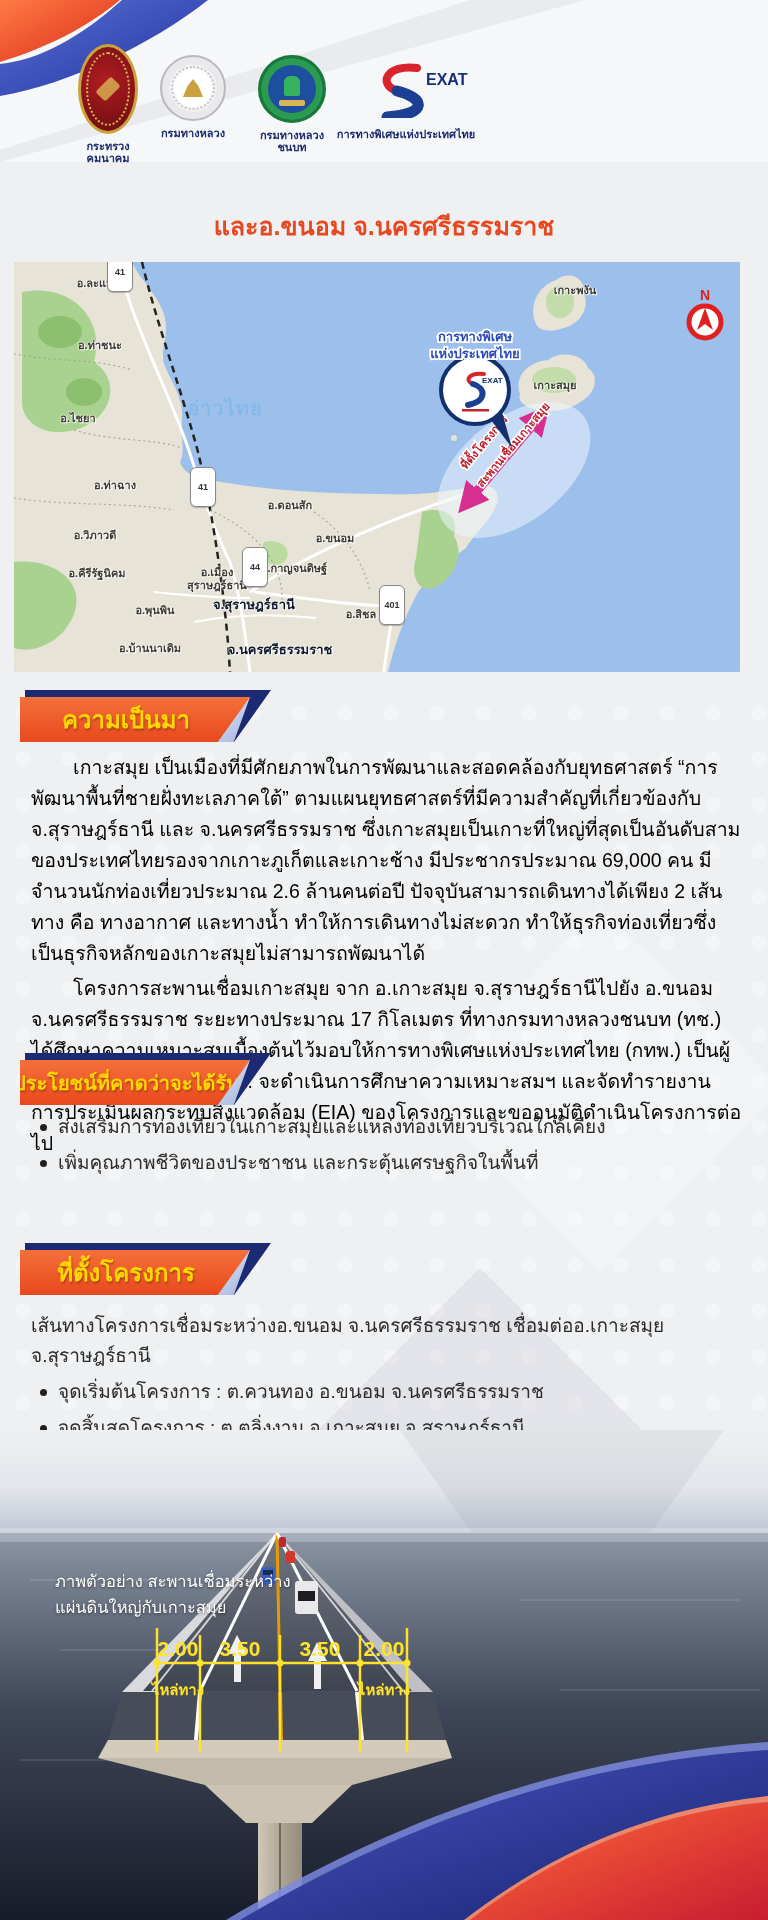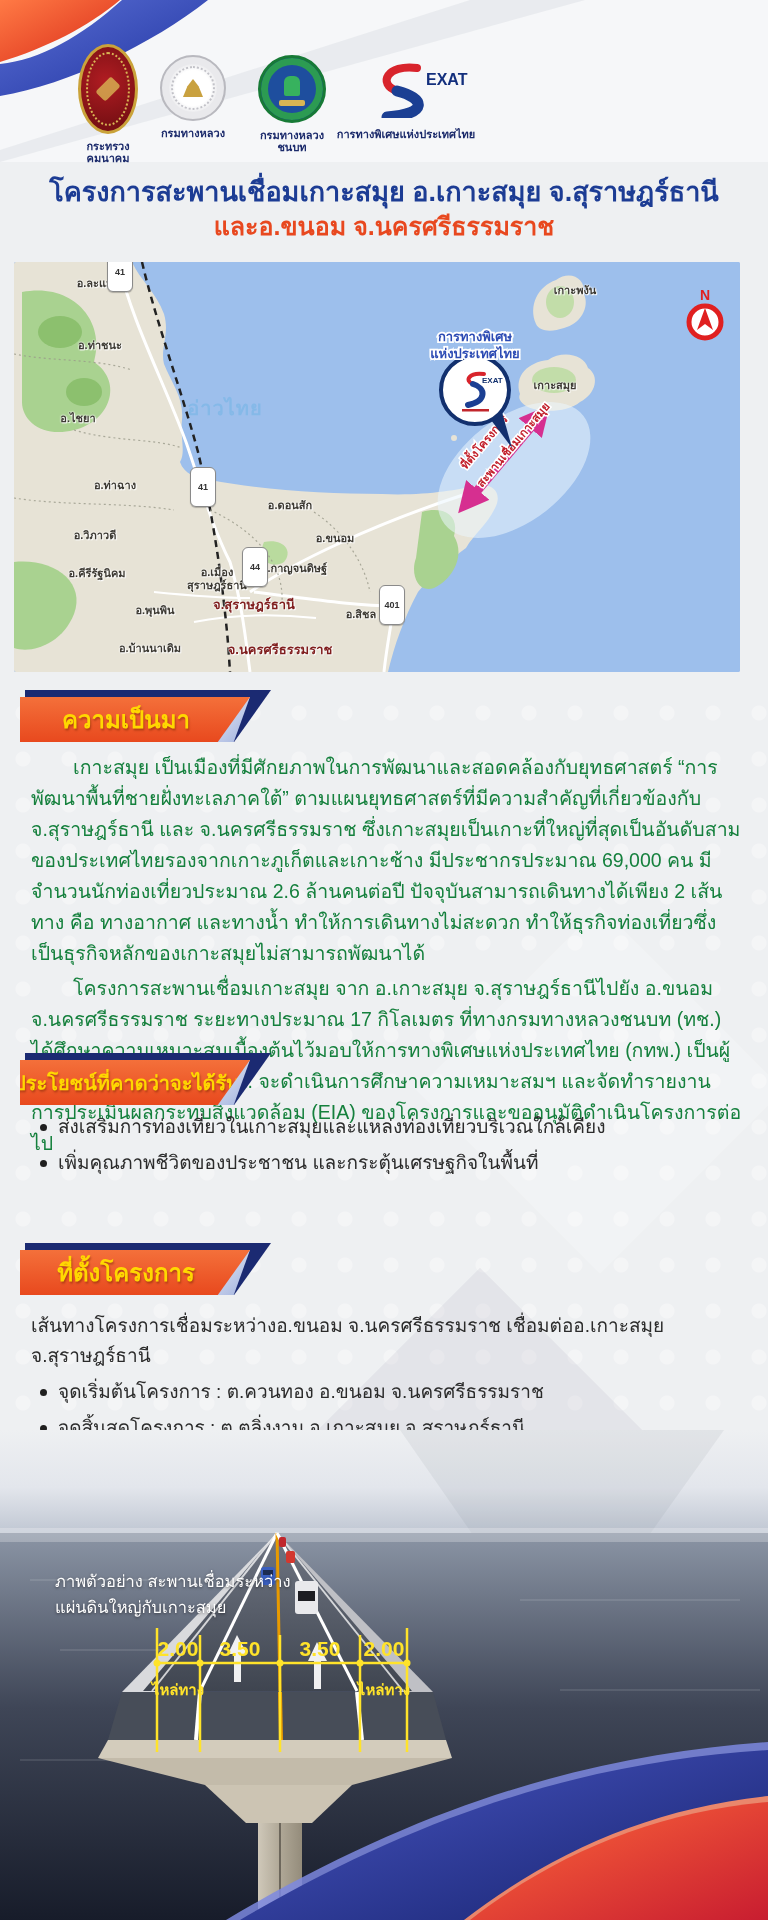--- a/index.html
+++ b/index.html
@@ -21,34 +21,34 @@
   .seal-drr{width:62px;height:62px;border-radius:50%;background:#1e4e9e;border:3px solid #177a36;box-shadow:inset 0 0 0 7px #2c9b52;}
   .seal-drr .fig{position:absolute;left:50%;top:45%;width:16px;height:20px;transform:translate(-50%,-50%);background:#37b25e;border-radius:6px 6px 2px 2px;}
   .seal-drr .base{position:absolute;left:50%;top:68%;width:26px;height:6px;transform:translate(-50%,0);background:#d9b554;border-radius:2px;}
   
   .title1{position:absolute;left:0;top:170px;width:768px;text-align:center;font-size:27px;font-weight:bold;color:#1c3c94;}
   .title2{position:absolute;left:0;top:206px;width:768px;text-align:center;font-size:25px;font-weight:bold;color:#e8481f;}
   
   .map{position:absolute;left:14px;top:262px;width:726px;height:410px;background:#9dbfec;border-radius:2px;overflow:hidden;}
   .maplabel{position:absolute;transform:translate(-50%,-50%);font-size:11px;font-weight:bold;color:#3d3a33;white-space:pre-line;text-align:center;line-height:1.15;
     text-shadow:0 0 2px #fff,0 0 2px #fff,1px 1px 1px #fff;}
-  .maplabel.prov{color:#7f1d1d;font-size:13px;}
+  .maplabel.prov{color:#0f172a;font-size:13px;}
   .maplabel.gulf{color:#85b9e8;font-size:20px;letter-spacing:1px;text-shadow:none;font-weight:bold;}
   .badge{position:absolute;transform:translate(-50%,-50%);min-width:20px;height:14px;padding:12px 2px;background:#fff;border:1.5px solid #8a8a8a;border-radius:6px;
     font-size:9px;font-weight:bold;color:#333;line-height:14px;text-align:center;box-shadow:0 1px 1px rgba(0,0,0,.25);}
   
   .banner{position:absolute;left:20px;width:252px;height:48px;}
   .banner .back{position:absolute;left:5px;top:0;width:246px;height:52px;background:#1b2a72;clip-path:polygon(0 0,100% 0,85% 100%,0 100%);}
   .banner .accent{position:absolute;left:172px;top:7px;width:58px;height:45px;background:linear-gradient(135deg,#ffffff,#9fb0dd);clip-path:polygon(28% 0,100% 0,72% 100%,0 100%);}
   .banner .front{position:absolute;left:0;top:7px;width:230px;height:45px;background:linear-gradient(180deg,#f4703a,#e8491e);
     clip-path:polygon(0 0,100% 0,86% 100%,0 100%);display:flex;align-items:center;justify-content:center;}
   .banner .front span{font-size:24px;font-weight:bold;color:#ffd800;padding-right:18px;text-shadow:1px 2px 2px rgba(110,35,0,.45);white-space:nowrap;}
   .banner.b2 .front span{font-size:20px;}
   
-  .paras{position:absolute;left:31px;top:752px;width:712px;font-size:19.5px;line-height:31px;color:#15803d;}
+  .paras{position:absolute;left:31px;top:752px;width:712px;font-size:19.5px;line-height:31px;color:#000000;}
   .paras p{margin:0 0 4px 0;text-indent:42px;}
   .bullets{position:absolute;left:36px;width:716px;}
   .li{position:relative;padding-left:22px;font-size:19px;color:#2b2b2b;line-height:1.42;margin-bottom:9px;}
   .li::before{content:"";position:absolute;left:4px;top:10px;width:7px;height:7px;border-radius:50%;background:#1f1f1f;}
   .loc-intro{font-size:19px;color:#2b2b2b;margin:0 0 9px 0;}
   
   .dots{position:absolute;left:0;top:690px;width:768px;height:760px;pointer-events:none;opacity:.45;
     background-image:radial-gradient(rgba(255,255,255,.75) 7px,rgba(255,255,255,0) 8px);background-size:46px 46px;}
   .chev{position:absolute;pointer-events:none;transform:rotate(45deg);}
   
@@ -100,21 +100,20 @@
   </div>
   <div class="logo-item" style="left:330px;top:58px;width:152px;">
     <svg width="150" height="60" viewBox="0 0 150 60">
       <path d="M86,10 C56,6 46,26 66,33" fill="none" stroke="#d8242c" stroke-width="8" stroke-linecap="round"></path>
       <path d="M66,33 C94,40 98,56 56,59" fill="none" stroke="#1b3f93" stroke-width="11" stroke-linecap="round"></path>
       <text x="95" y="27" font-size="16" font-weight="bold" fill="#132f7d">EXAT</text>
     </svg>
     <span class="logo-label">การทางพิเศษแห่งประเทศไทย</span>
   </div>
 
-  <div class="title1">โครงการสะพานเชื่อมเกาะสมุย อ.เกาะสมุย จ.สุราษฎร์ธานี</div>
   <div class="title2">และอ.ขนอม จ.นครศรีธรรมราช</div>
 
   <div class="map">
     <svg width="726" height="410" viewBox="0 0 726 410">
       <defs>
         <marker id="ah" viewBox="0 0 10 10" refX="6" refY="5" markerWidth="3.4" markerHeight="3.4" orient="auto-start-reverse">
           <path d="M0,0 L10,5 L0,10 Z" fill="#d62f90"></path>
         </marker>
       </defs>
 

